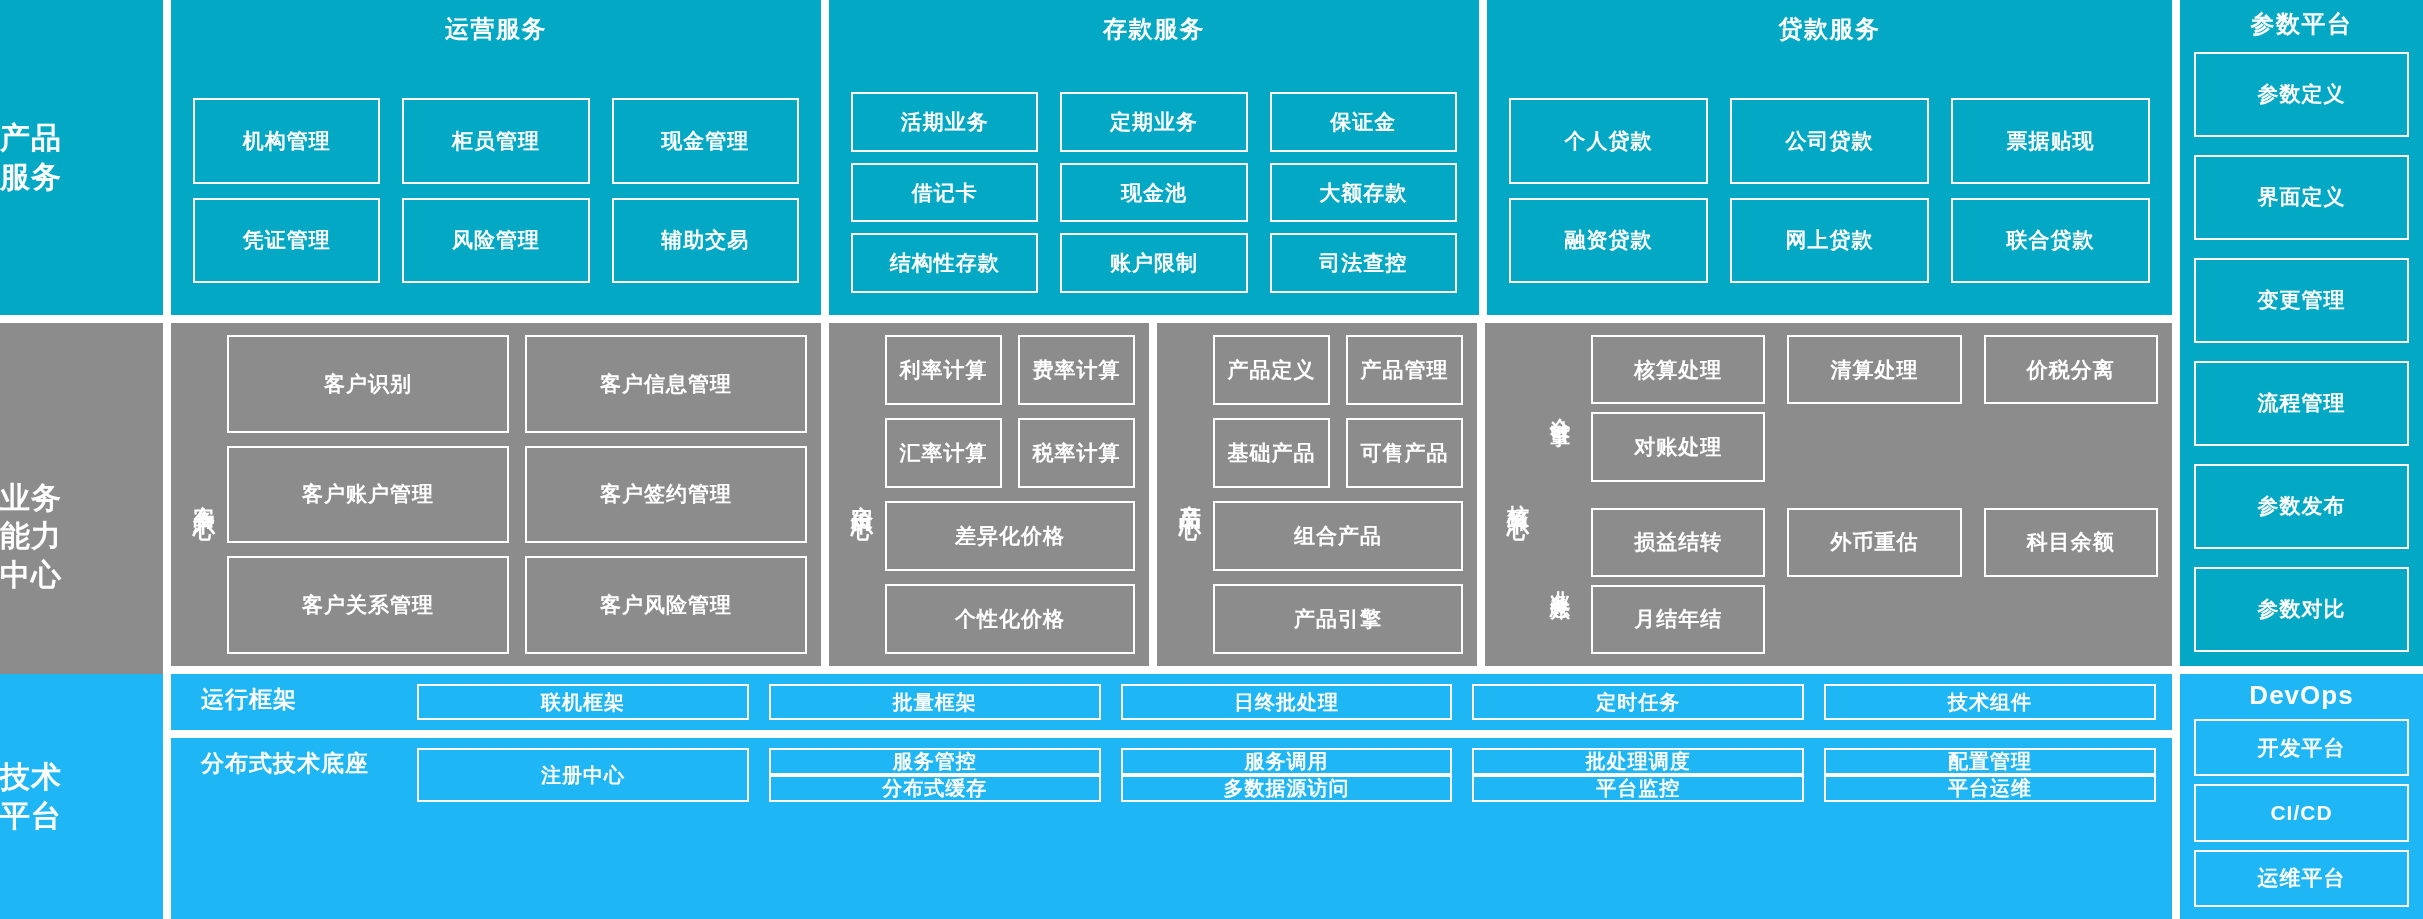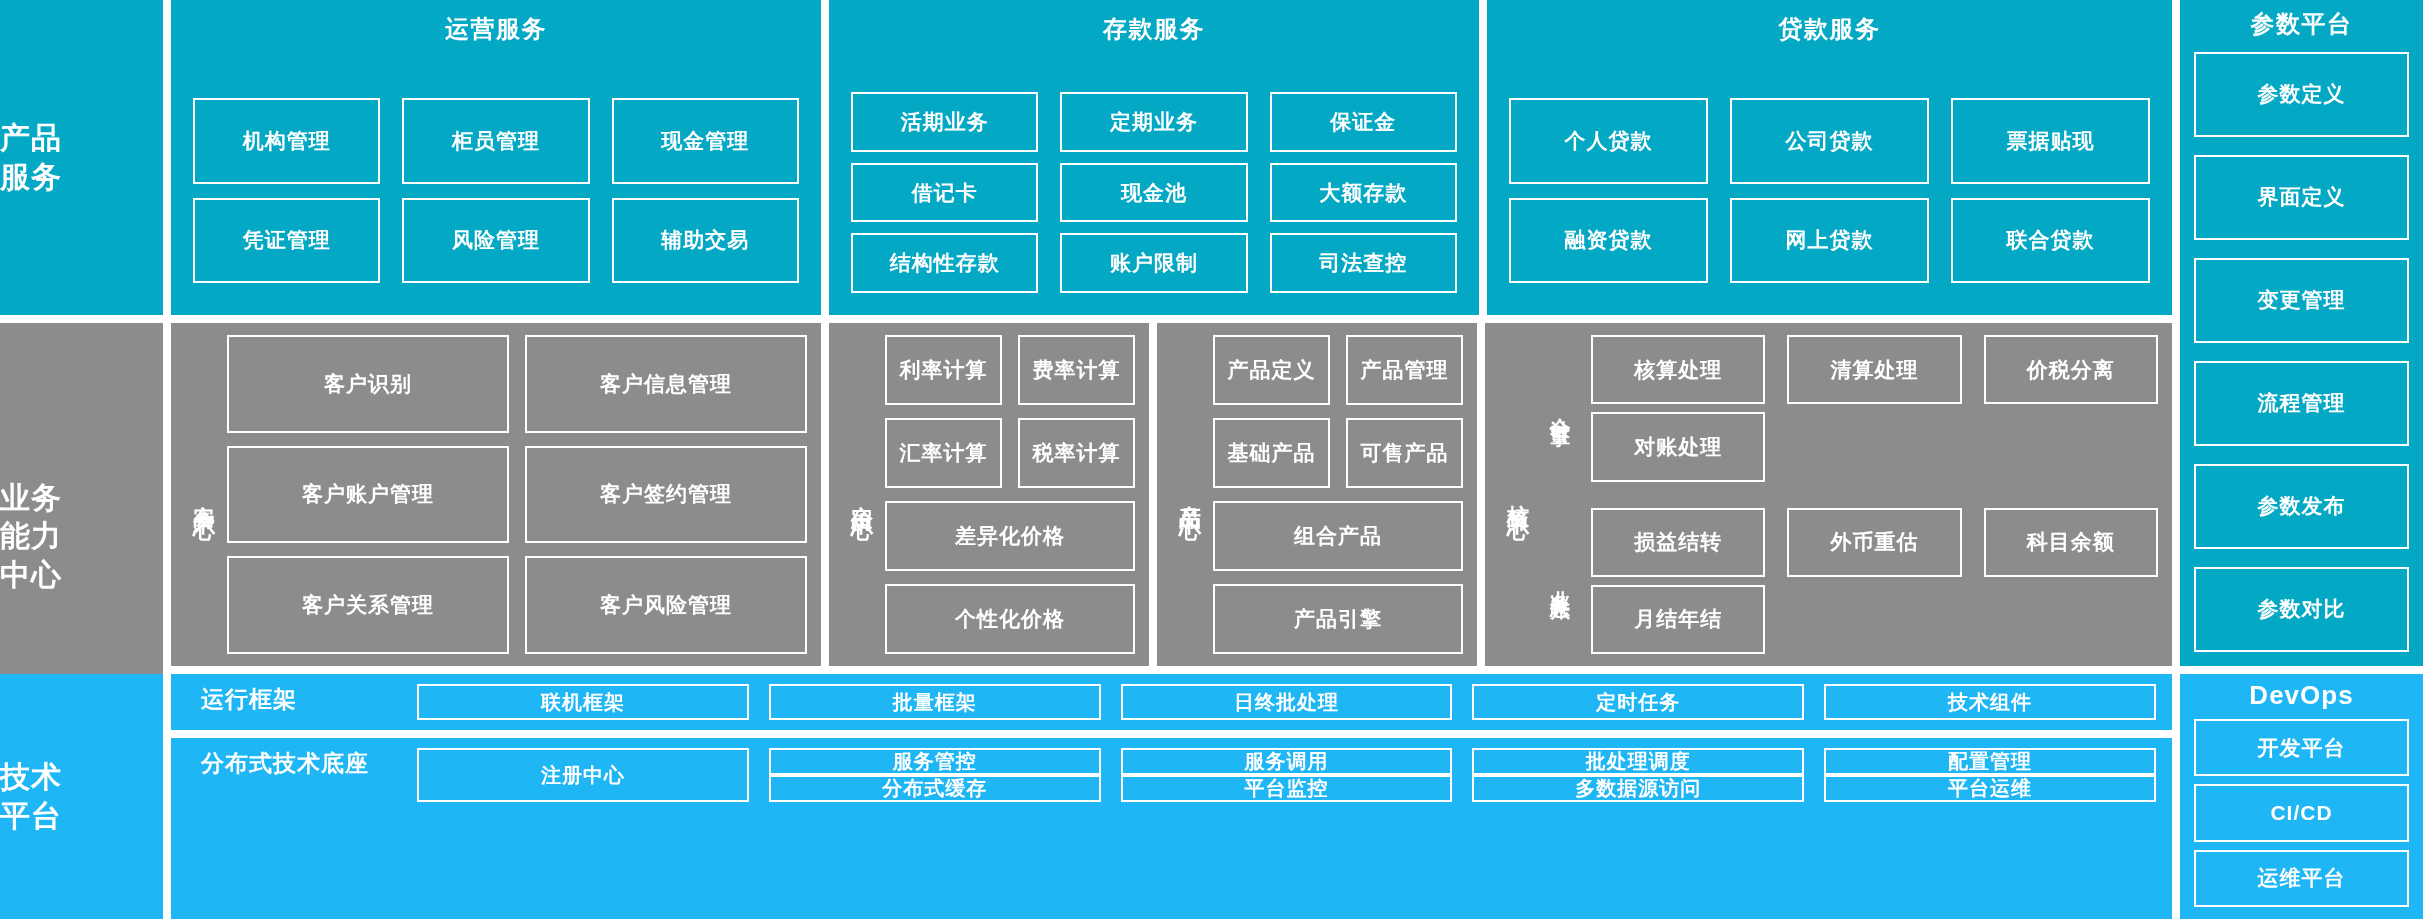--- a/index.html
+++ b/index.html
@@ -318,22 +318,22 @@
 
       <div class="tech-band blue tech-base">
         <div class="tech-name">分布式技术底座</div>
         <div class="base-cells">
           <div class="cell tall">注册中心</div>
           <div class="cell">服务管控</div>
           <div class="cell">服务调用</div>
           <div class="cell">批处理调度</div>
           <div class="cell">配置管理</div>
           <div class="cell">分布式缓存</div>
+          <div class="cell">多数据源访问</div>
           <div class="cell">平台监控</div>
-          <div class="cell">多数据源访问</div>
           <div class="cell">平台运维</div>
         </div>
       </div>
 
     </div>
 
     <div class="devops blue">
       <div class="devops-title">DevOps</div>
       <div class="devops-cells">
         <div class="cell">开发平台</div>

